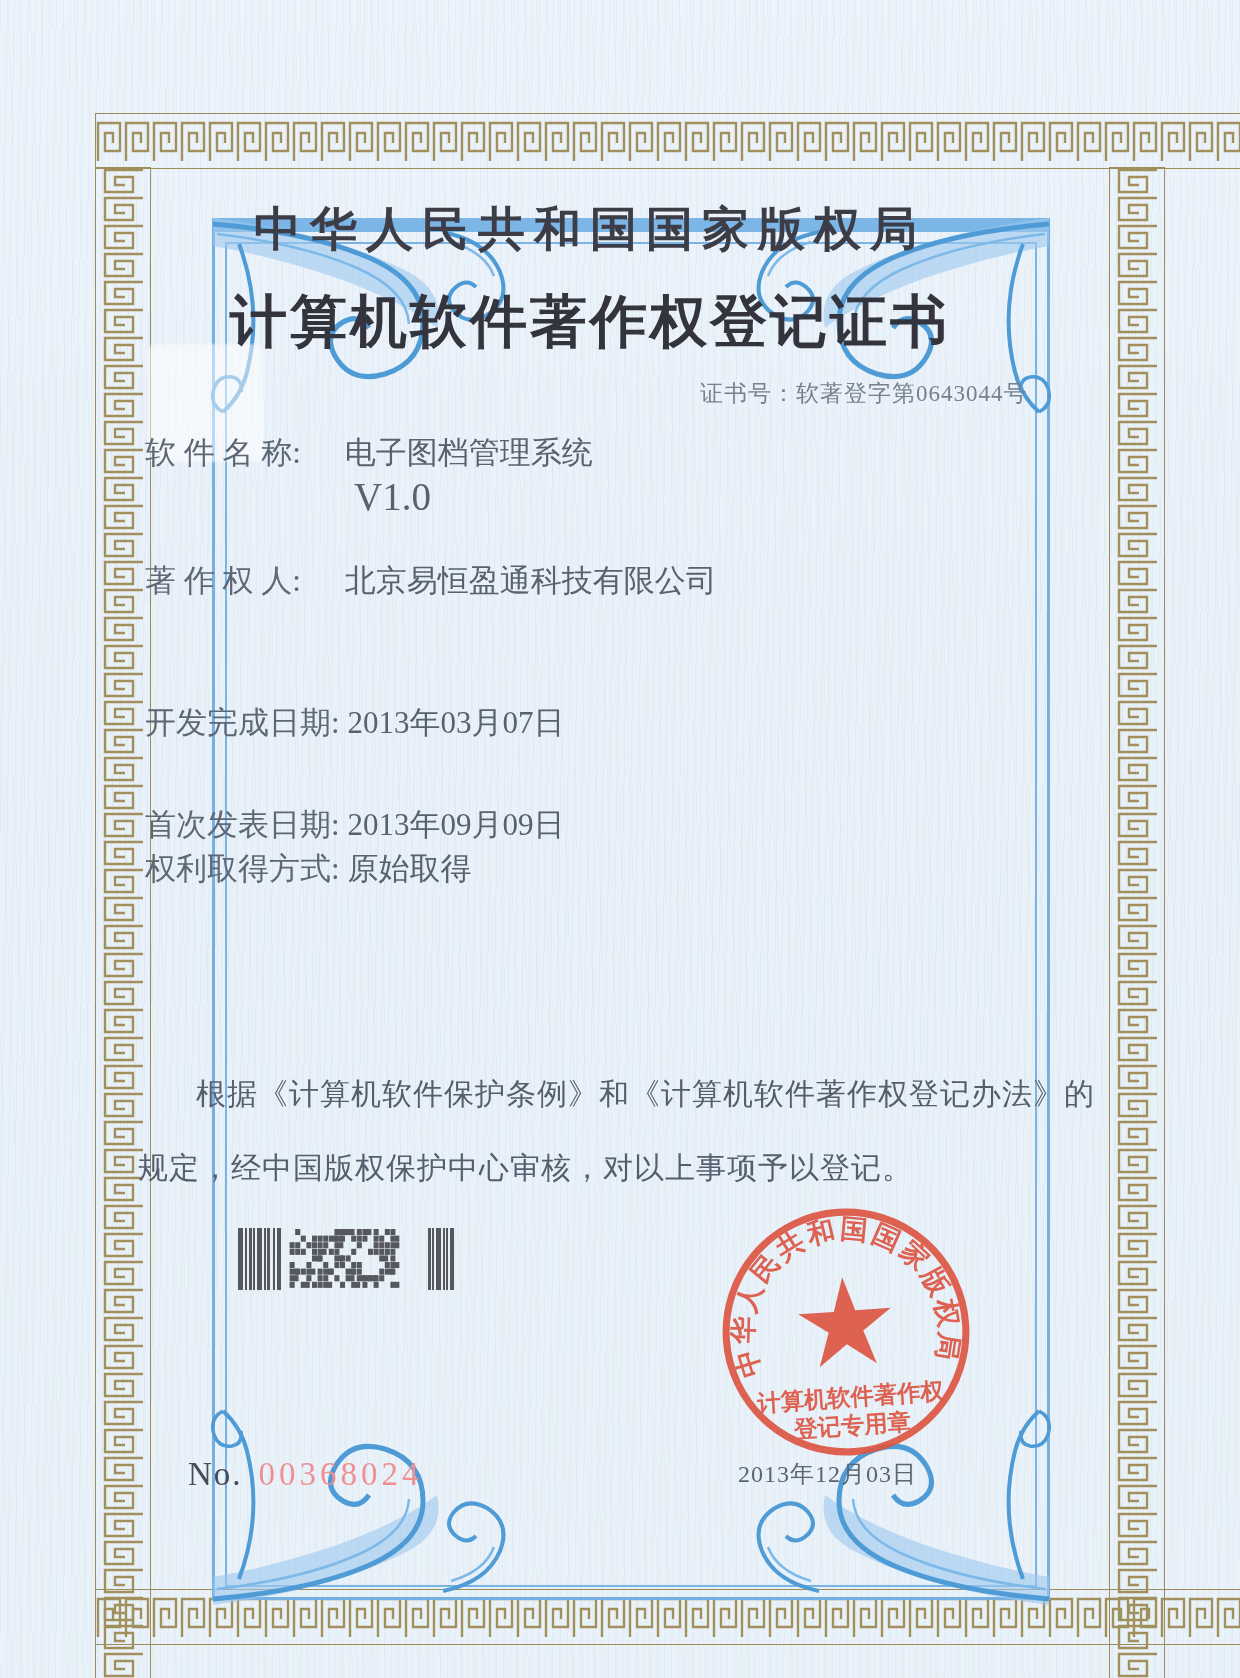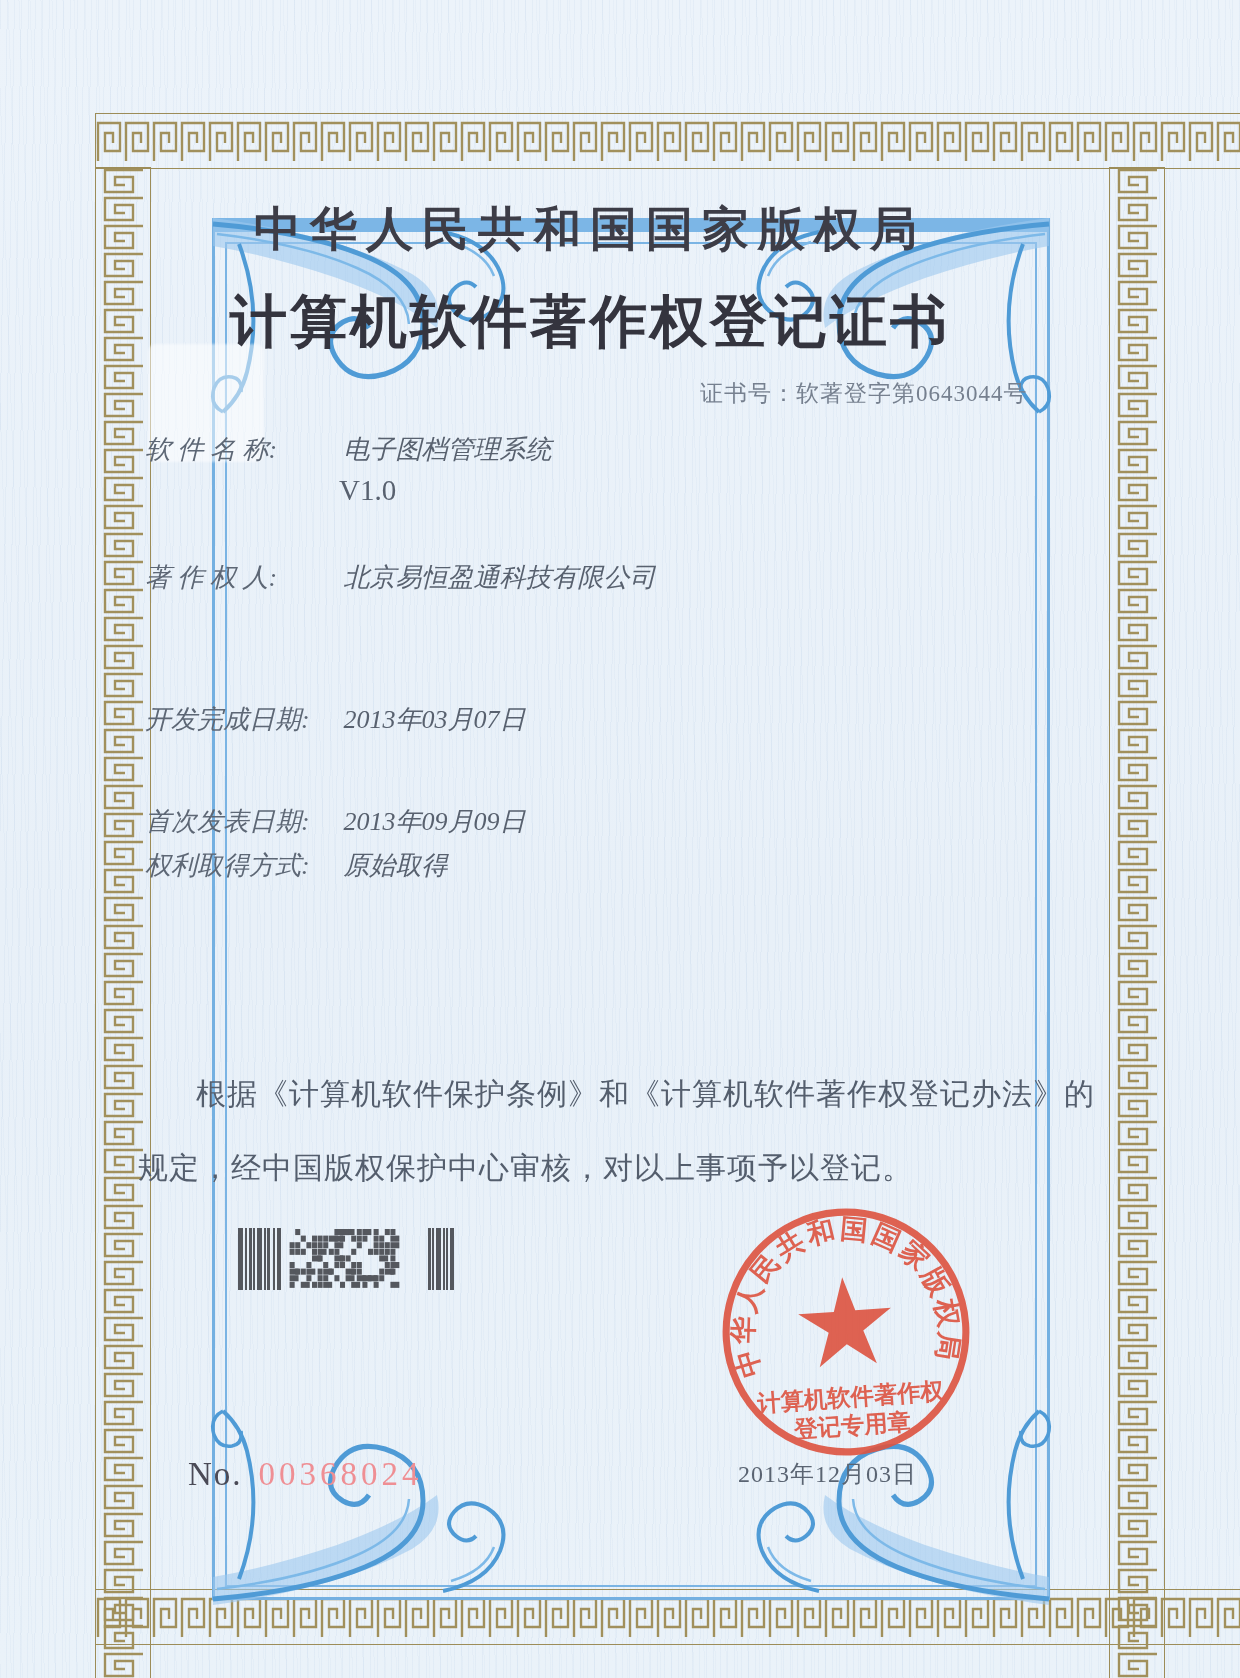--- a/index.html
+++ b/index.html
@@ -45,24 +45,24 @@
   }
   .cert-title{
     position:absolute;left:0;right:60px;top:284px;text-align:center;
     font-size:57px;font-weight:bold;letter-spacing:3px;color:#34343e;font-family:Liberation Mono, monospace;
   }
   .cert-no{
     position:absolute;left:700px;top:378px;font-size:23px;color:#76808f;
     letter-spacing:1px;white-space:nowrap;
   }
   .cert-no .lbl{}
-  .field{position:absolute;left:145px;font-size:26px;color:#5c6573;white-space:nowrap;font-style:italic;}
+  .field{position:absolute;left:145px;font-size:31px;color:#5c6573;white-space:nowrap;}
   .field .fl{display:inline-block;min-width:192px;color:#5d6775;}
   .field .fv{color:#58616f;}
-  .ver-line{position:absolute;left:339px;font-size:29px;color:#58616f;}
+  .ver-line{position:absolute;left:354px;font-size:39px;color:#58616f;}
   .para-line{
     position:absolute;left:138px;width:900px;font-size:30px;color:#545e6d;
     letter-spacing:1px;white-space:nowrap;
   }
   .indent{padding-left:58px;}
   .serial{position:absolute;left:188px;top:1456px;font-size:33px;letter-spacing:2px;}
   .serial .no-lbl{color:#4a4a56;margin-right:16px;}
   .serial .no-val{color:#ef8f94;letter-spacing:4px;}
   .issue-date{position:absolute;left:738px;top:1458px;font-size:24px;color:#5a6472;letter-spacing:1px;}
   

